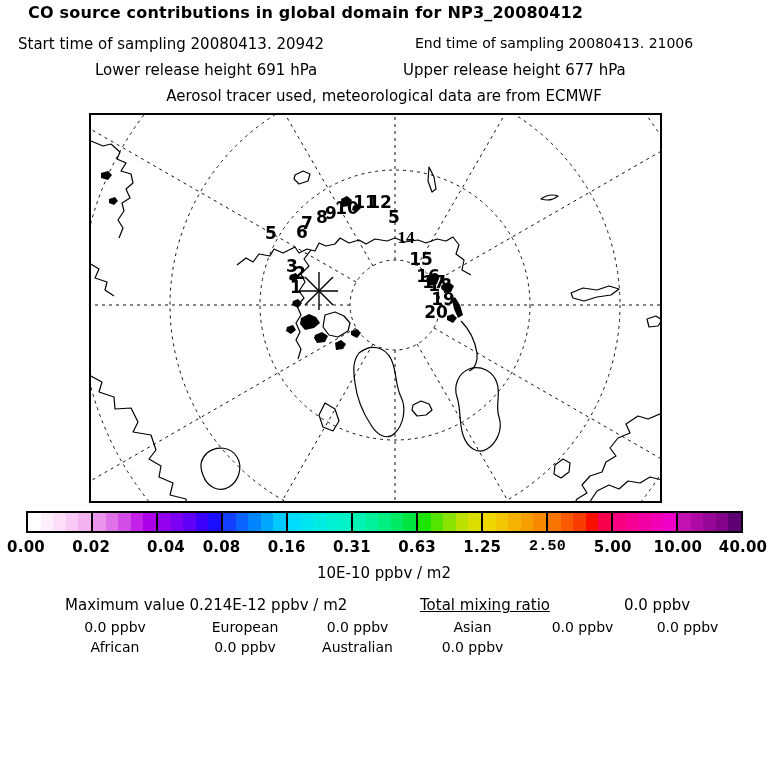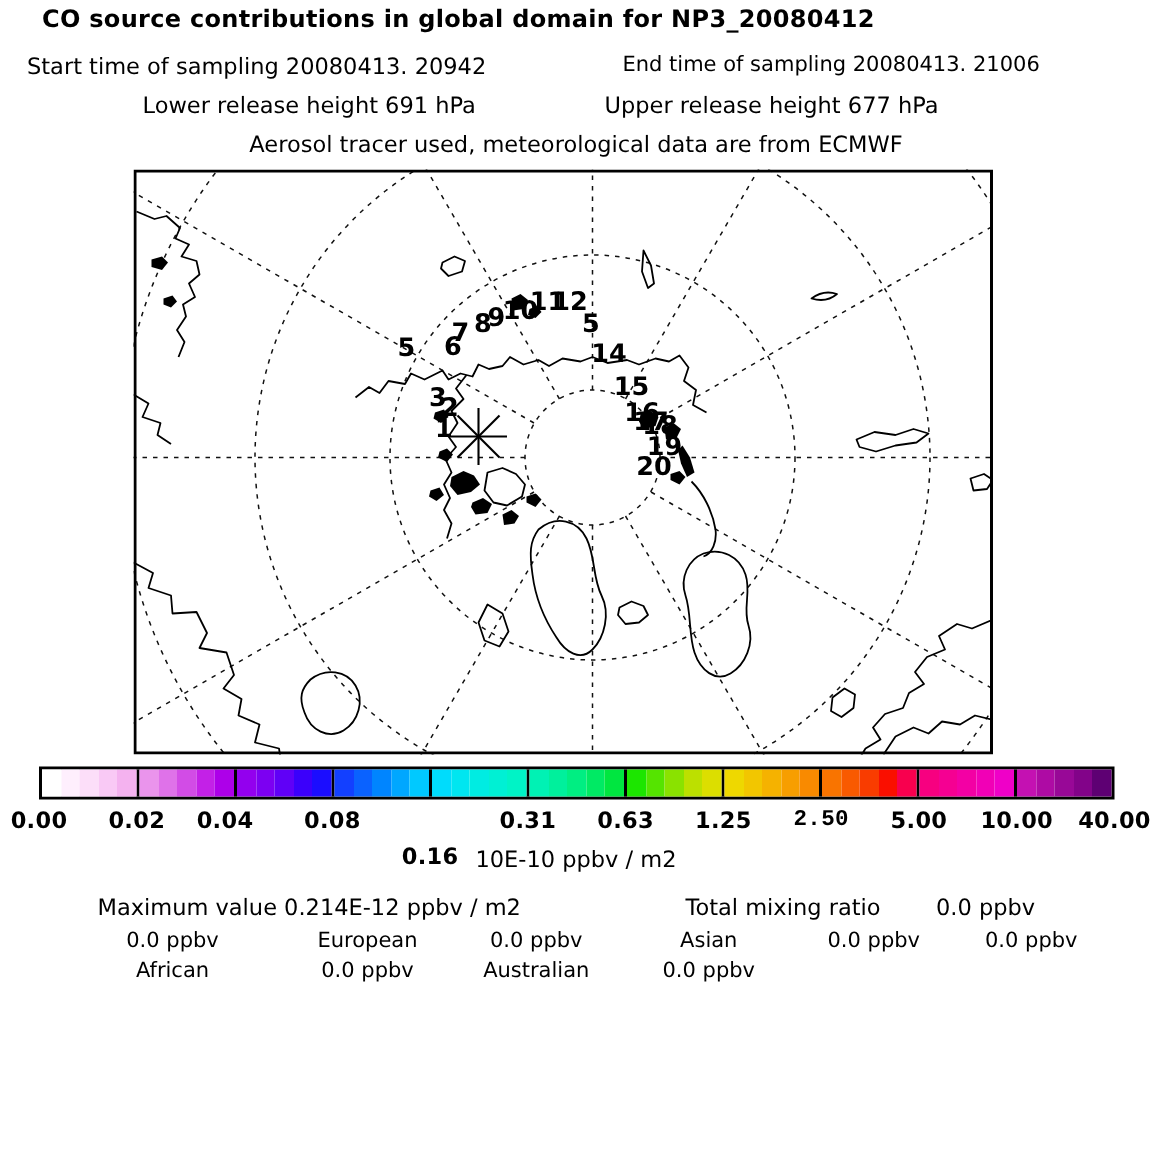--- a/index.html
+++ b/index.html
@@ -116,21 +116,21 @@
       <div class="pt" style="left: 203px; top: 153px;">3</div>
       <div class="pt" style="left: 182px; top: 120px;">5</div>
       <div class="pt" style="left: 213px; top: 119px;">6</div>
       <div class="pt" style="left: 218px; top: 110px;">7</div>
       <div class="pt" style="left: 233px; top: 104px;">8</div>
       <div class="pt" style="left: 242px; top: 100px;">9</div>
       <div class="pt" style="left: 258px; top: 95px;">10</div>
       <div class="pt" style="left: 276px; top: 89px; text-align: center;">11</div>
       <div class="pt" style="left: 291px; top: 89px;">12</div>
       <div class="pt" style="left: 305px; top: 104px;">5</div>
-      <div class="pt" style="left: 317px; top: 124px;">14</div>
+      <div class="pt" style="left: 317px; top: 124px; font-family: Liberation Serif, serif;">14</div>
       <div class="pt" style="left: 332px; top: 146px;">15</div>
       <div class="pt" style="left: 339px; top: 163px;">16</div>
       <div class="pt" style="left: 345px; top: 169px;">17</div>
       <div class="pt" style="left: 351px; top: 172px;">18</div>
       <div class="pt" style="left: 354px; top: 186px;">19</div>
       <div class="pt" style="left: 347px; top: 199px;">20</div>
     </div>
 </div>
 
 <div id="cbar">
@@ -208,35 +208,35 @@
       <div class="cell" style="background: rgb(196, 17, 178);"></div>
       <div class="cell" style="background: rgb(174, 11, 164);"></div>
       <div class="cell" style="background: rgb(152, 8, 151);"></div>
       <div class="cell" style="background: rgb(130, 3, 137);"></div>
       <div class="cell" style="background: rgb(94, 0, 115);"></div>
     </div>
   </div>
 <div id="cbticks">
     <span class="cbtick" style="left: 26px;">0.00</span>
     <span class="cbtick" style="left: 91.1818px;">0.02</span>
-    <span class="cbtick" style="left: 150px;">0.04</span>
+    <span class="cbtick" style="left: 166px;">0.04</span>
     <span class="cbtick" style="left: 221.545px;">0.08</span>
-    <span class="cbtick" style="left: 286.727px; margin-top: 24px;">0.16</span>
+    <span class="cbtick" style="left: 286.727px;">0.16</span>
     <span class="cbtick" style="left: 351.909px;">0.31</span>
     <span class="cbtick" style="left: 417.091px;">0.63</span>
     <span class="cbtick" style="left: 482.273px;">1.25</span>
     <span class="cbtick" style="left: 547.455px; font-family: Liberation Mono, monospace;">2.50</span>
     <span class="cbtick" style="left: 612.636px;">5.00</span>
     <span class="cbtick" style="left: 677.818px;">10.00</span>
     <span class="cbtick" style="left: 743px;">40.00</span>
   </div>
 <div class="abs unit">10E-10 ppbv / m2</div>
 
 <div class="abs maxline" style="left:65px;">Maximum value  0.214E-12 ppbv / m2</div>
-<div class="abs maxline" style="left:457px;">Total mixing ratio</div>
+<div class="abs maxline" style="left:420px;text-decoration:underline;">Total mixing ratio</div>
 <div class="abs maxline" style="left:624px;">0.0 ppbv</div>
 <div id="regions">
     <span>0.0 ppbv</span>
     <span>European</span>
     <span>0.0 ppbv</span>
     <span>Asian</span>
     <span>0.0 ppbv</span>
     <span>0.0 ppbv</span>
     <span>African</span>
     <span>0.0 ppbv</span>

